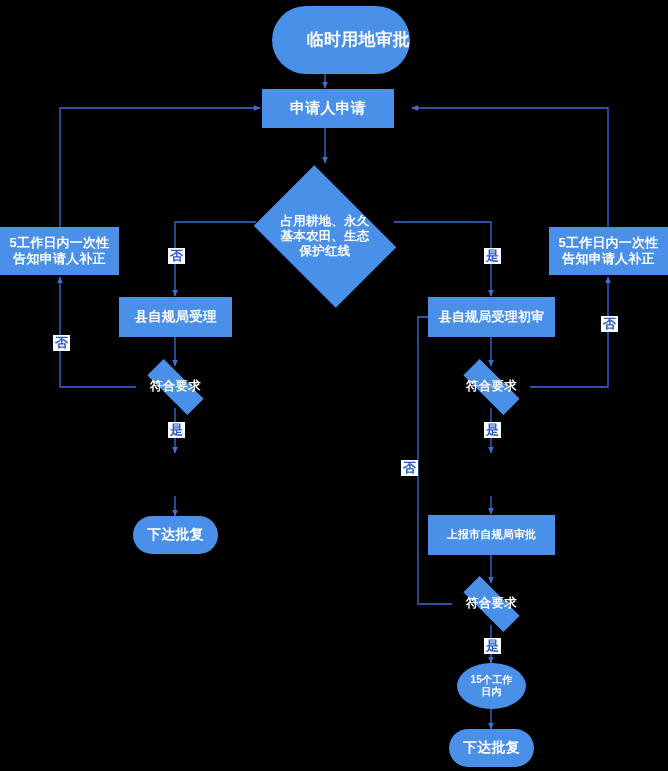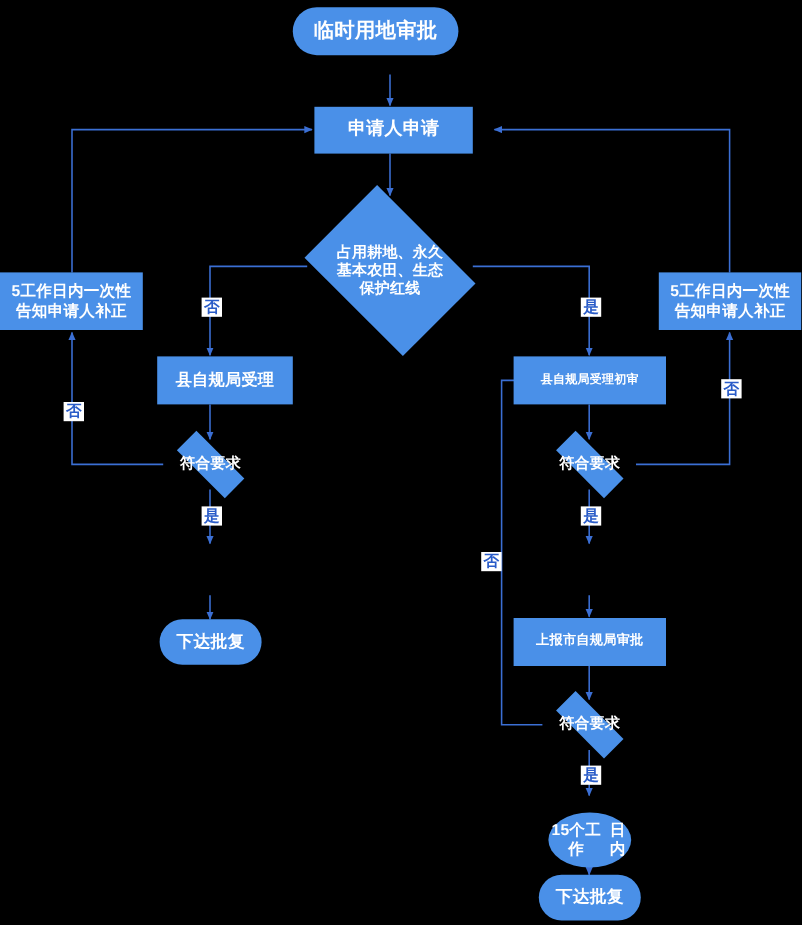--- a/index.html
+++ b/index.html
@@ -117,81 +117,81 @@
       <path d="M491,555 L491,583"></path>
 
       <path d="M452,604 L418,604 L418,317 L448,317"></path>
 
       <path d="M491,625 L491,663"></path>
 
       <path d="M491,708 L491,729"></path>
     </g>
   </svg>
 
-  <div class="node n-stadium" style="left:244px; top:6px; width:138px; height:40px; font-size:17px;">
+  <div class="node n-stadium" style="left:272px; top:6px; width:138px; height:68px; font-size:17px;justify-content:flex-end;">
     <span>临时用地审批</span>
   </div>
 
   <div class="node n-rect" style="left:262px; top:89px; width:132px; height:39px; font-size:15px;">
     <span>申请人申请</span>
   </div>
 
-  <div class="node n-diamond" style="left:243px; top:165px; width:164px; height:121px; font-size:12.5px;">
+  <div class="node n-diamond" style="left:243px; top:176px; width:164px; height:121px; font-size:12.5px;">
     <div class="dia-shape"></div>
     <div class="dia-text">
       <div>占用耕地、永久</div>
       <div>基本农田、生态</div>
       <div>保护红线</div>
     </div>
   </div>
 
   <div class="node n-rect" style="left:0px; top:227px; width:119px; height:48px; font-size:13px; flex-direction:column;">
     <div>5工作日内一次性</div>
     <div>告知申请人补正</div>
   </div>
 
   <div class="node n-rect" style="left:549px; top:227px; width:119px; height:48px; font-size:13px; flex-direction:column;">
     <div>5工作日内一次性</div>
     <div>告知申请人补正</div>
   </div>
 
-  <div class="node n-rect" style="left:131px; top:297px; width:113px; height:40px; font-size:13.5px;">
+  <div class="node n-rect" style="left:119px; top:297px; width:113px; height:40px; font-size:13.5px;">
     <span>县自规局受理</span>
   </div>
 
   <div class="node n-diamond" style="left:119px; top:364px; width:113px; height:46px; font-size:12.5px;">
     <div class="dia-shape" style="transform: rotate(45deg) scale(0.5); "></div>
     <div class="dia-text">符合要求</div>
   </div>
 
 
   <div class="node n-stadium" style="left:133px; top:516px; width:85px; height:38px; font-size:14px;">
     <span>下达批复</span>
   </div>
 
-  <div class="node n-rect" style="left:428px; top:297px; width:127px; height:40px; font-size:10px;">
+  <div class="node n-rect" style="left:428px; top:297px; width:127px; height:40px; font-size:13px;">
     <span>县自规局受理初审</span>
   </div>
 
   <div class="node n-diamond" style="left:435px; top:364px; width:113px; height:46px; font-size:12.5px;">
     <div class="dia-shape" style="transform: rotate(45deg) scale(0.5);"></div>
     <div class="dia-text">符合要求</div>
   </div>
 
 
   <div class="node n-rect" style="left:428px; top:515px; width:127px; height:40px; font-size:11px;">
     <span>上报市自规局审批</span>
   </div>
 
   <div class="node n-diamond" style="left:435px; top:581px; width:113px; height:46px; font-size:12.5px;">
     <div class="dia-shape" style="transform: rotate(45deg) scale(0.5);"></div>
     <div class="dia-text">符合要求</div>
   </div>
 
-  <div class="node n-ellipse" style="left:457px; top:663px; width:69px; height:46px; font-size:13px; flex-direction:row;margin-top:14px;">
+  <div class="node n-ellipse" style="left:457px; top:663px; width:69px; height:46px; font-size:10px; flex-direction:column;">
     <div>15个工作</div>
     <div>日内</div>
   </div>
 
   <div class="node n-stadium" style="left:449px; top:729px; width:85px; height:38px; font-size:14px;">
     <span>下达批复</span>
   </div>
 
   <div class="edge-label" style="left:168px; top:248px; width:15px;">否</div>
 

